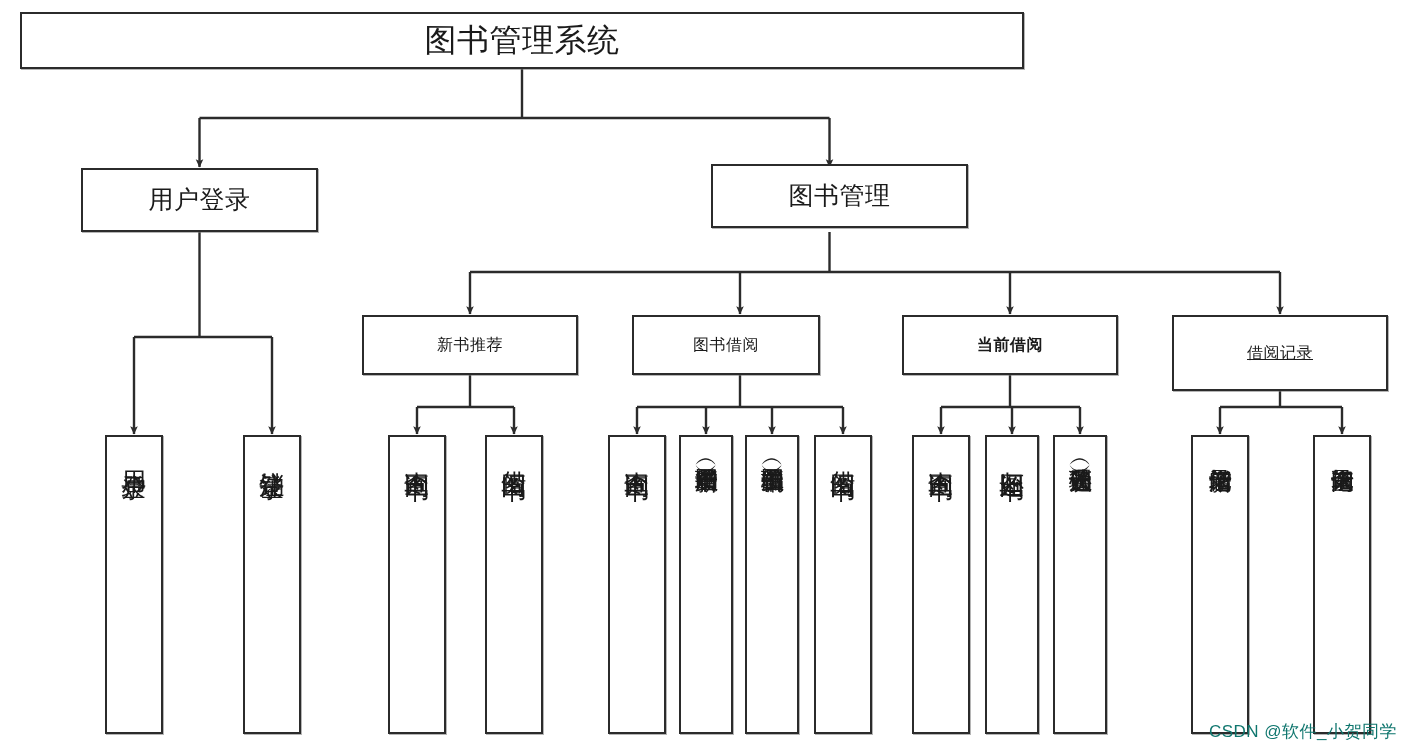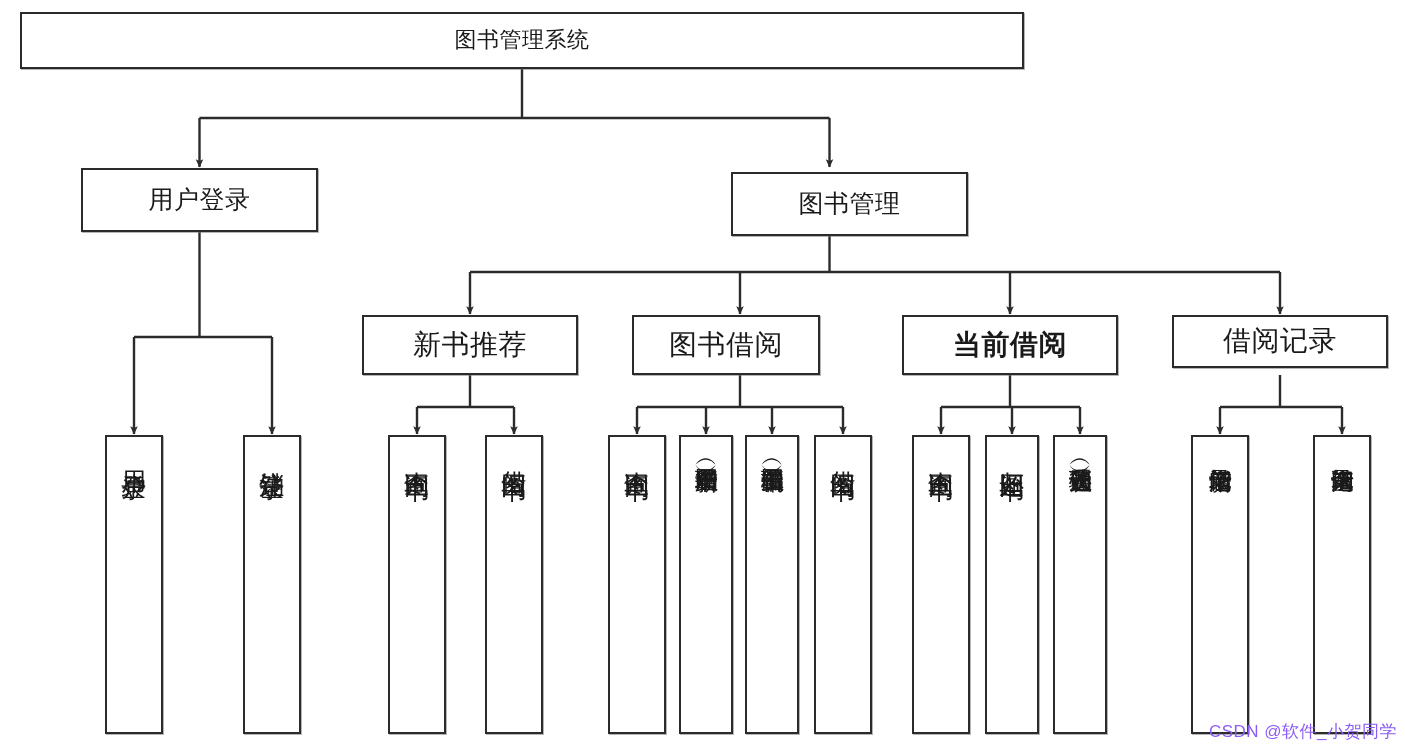--- a/index.html
+++ b/index.html
@@ -41,24 +41,24 @@
     display: block;
     letter-spacing: 0.5px;
     white-space: nowrap;
   }
   
   .node.h .node-label {
     font-size: 25px;
     line-height: 1.1;
   }
   .node.root .node-label {
-    font-size: 22px;
+    font-size: 32px;
   }
   .node.lvl2 .node-label {
-    font-size: 28px;
+    font-size: 16px;
   }
   
   .node.v {
     align-items: flex-start;
     justify-content: center;
     padding-top: 14px;
   }
   .node.v .node-label {
     writing-mode: vertical-rl;
     text-orientation: upright;
@@ -70,21 +70,21 @@
   .node.v.tight .node-label {
     font-size: 23px;
     letter-spacing: 0px;
     line-height: 1.12;
   }
   #watermark {
     position: absolute;
     right: 8px;
     bottom: 4px;
     font-size: 17px;
-    color: #8b5cf6;
+    color: #0f766e;
     letter-spacing: 0.5px;
     white-space: nowrap;
     font-family: "Liberation Sans", "DejaVu Sans", sans-serif;
   }
 </style>
 </head>
 <body>
 
 <div id="canvas">
   <svg id="edges" viewBox="0 0 1405 747" xmlns="http://www.w3.org/2000/svg">
@@ -130,33 +130,33 @@
       </g>
   </svg>
 
   <div id="nodes-layer">
       <div class="node h root" style="left: 20px; top: 12px; width: 1004px; height: 57px;">
         <span class="node-label">图书管理系统</span>
       </div>
       <div class="node h" style="left: 81px; top: 168px; width: 237px; height: 64px;">
         <span class="node-label">用户登录</span>
       </div>
-      <div class="node h" style="left: 711px; top: 172px; width: 237px; height: 64px; margin-left: 20px;">
+      <div class="node h" style="left: 711px; top: 164px; width: 257px; height: 64px;">
         <span class="node-label">图书管理</span>
       </div>
       <div class="node h lvl2" style="left: 362px; top: 315px; width: 216px; height: 60px;">
         <span class="node-label">新书推荐</span>
       </div>
       <div class="node h lvl2" style="left: 632px; top: 315px; width: 188px; height: 60px;">
         <span class="node-label">图书借阅</span>
       </div>
       <div class="node h lvl2" style="left: 902px; top: 315px; width: 216px; height: 60px; font-weight: bold;">
         <span class="node-label">当前借阅</span>
       </div>
-      <div class="node h lvl2" style="left: 1172px; top: 315px; width: 216px; height: 53px;">
+      <div class="node h lvl2" style="left: 1172px; top: 315px; width: 216px; height: 76px; text-decoration: underline;">
         <span class="node-label">借阅记录</span>
       </div>
       <div class="node v" style="left: 105px; top: 435px; width: 58px; height: 299px;">
         <span class="node-label">用户登录</span>
       </div>
       <div class="node v" style="left: 243px; top: 435px; width: 58px; height: 299px;">
         <span class="node-label">注销登录</span>
       </div>
       <div class="node v" style="left: 388px; top: 435px; width: 58px; height: 299px;">
         <span class="node-label">查询图书</span>

